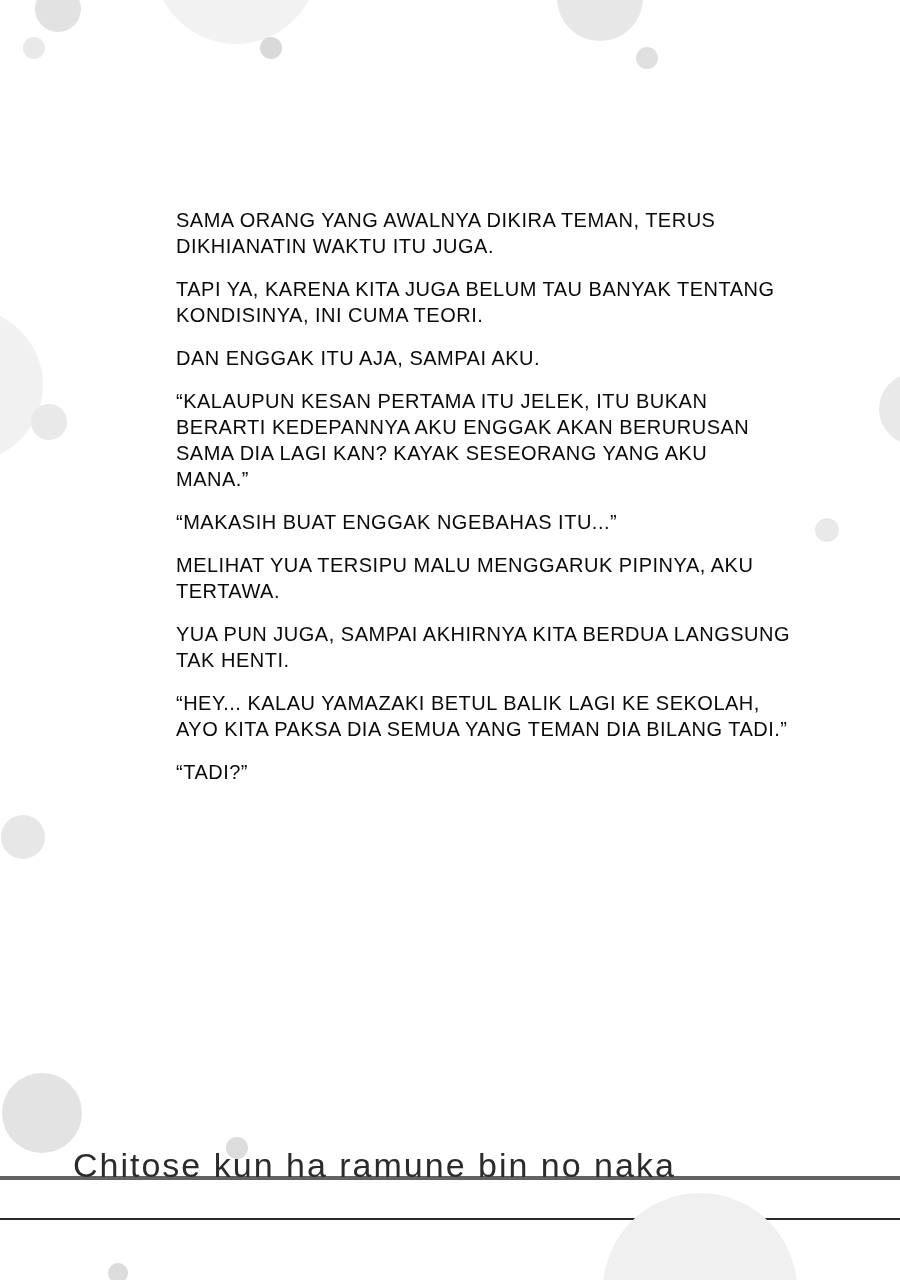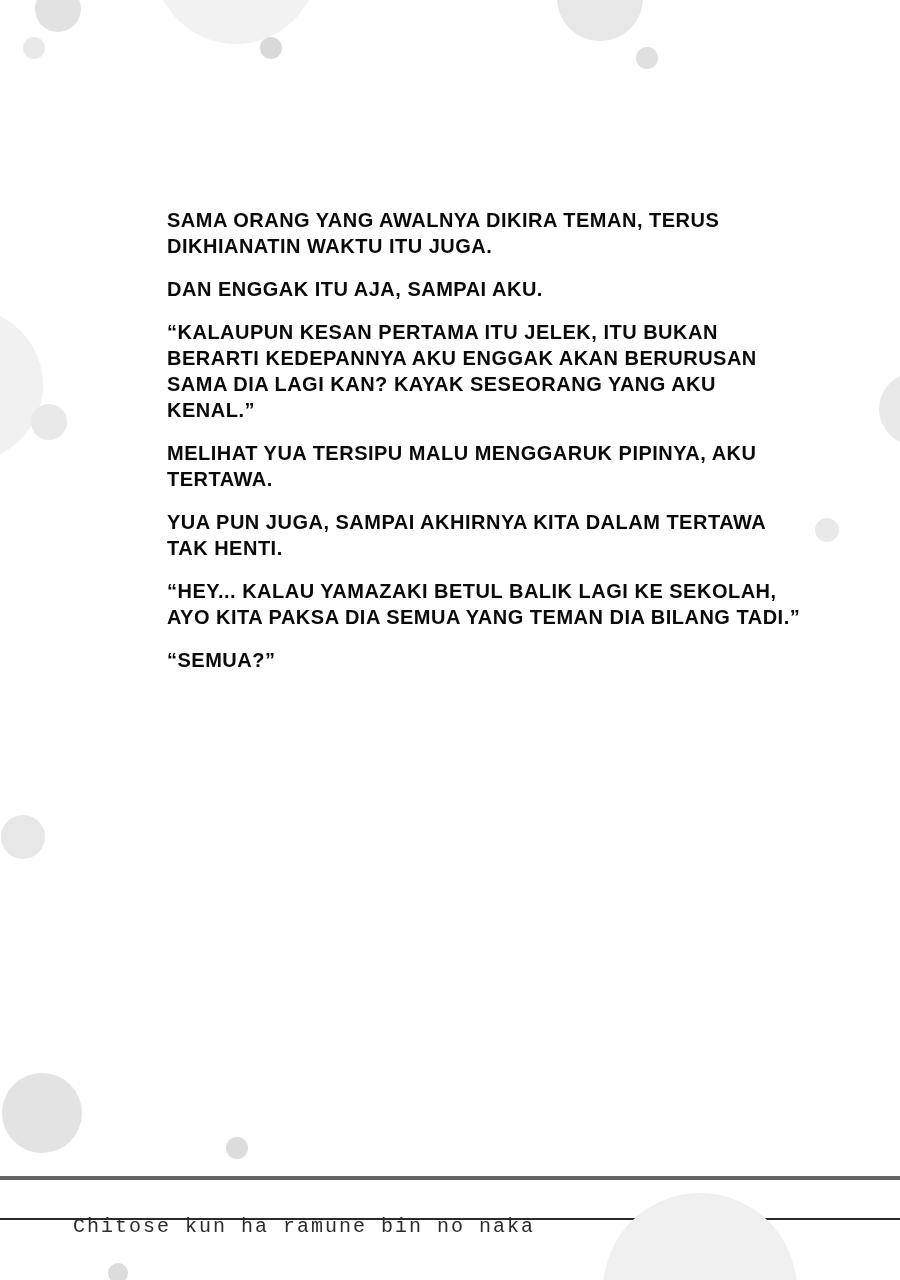--- a/index.html
+++ b/index.html
@@ -24,45 +24,44 @@
   .c10 { left: 815px;  top: 518px;   width: 24px;  height: 24px;  background: #e9e9e9; }
   .c11 { left: 1px;    top: 815px;   width: 44px;  height: 44px;  background: #e7e7e7; }
   .c12 { left: 2px;    top: 1073px;  width: 80px;  height: 80px;  background: #e3e3e3; }
   .c13 { left: 226px;  top: 1137px;  width: 22px;  height: 22px;  background: #dcdcdc; }
   .c14 { left: 108px;  top: 1263px;  width: 20px;  height: 20px;  background: #dcdcdc; }
   .c15 { left: 603px;  top: 1193px;  width: 194px; height: 194px; background: #f0f0f0; z-index: 3; }
 
   
   .story {
     position: absolute;
-    left: 167px; top: 207px;
+    left: 176px; top: 207px;
     z-index: 2;
     white-space: pre;
-    font-weight: 700;
+    font-weight: 400;
     font-size: 20px;
     line-height: 26px;
     letter-spacing: 0.5px;
     color: #0a0a0a;
   }
   .para { margin: 0 0 17px 0; }
 
   
   .rule { position: absolute; left: 0; width: 900px; z-index: 1; }
   .rule-thick { top: 1176px; height: 4px; background: var(--rule-thick, #636363); }
   .rule-thin  { top: 1218px; height: 2px; background: var(--rule-thin, #2a2a2a); }
   .footer-title {
     position: absolute;
-    left: 73px; top: 1212px;
+    left: 73px; top: 1150px;
     z-index: 2;
-    font-size: 20px;
+    font-size: 34px;
     line-height: 30px;
     letter-spacing: 2px;
     font-weight: 400;
     color: var(--footer-text, #2b2b2b);
-    font-family: Liberation Mono, monospace;
   }
 </style>
 </head>
 <body>
 
 <div class="circle c1"></div>
 <div class="circle c2"></div>
 <div class="circle c3"></div>
 <div class="circle c4"></div>
 <div class="circle c5"></div>
@@ -70,25 +69,26 @@
 <div class="circle c7"></div>
 <div class="circle c8"></div>
 <div class="circle c9"></div>
 <div class="circle c10"></div>
 <div class="circle c11"></div>
 <div class="circle c12"></div>
 <div class="circle c13"></div>
 <div class="circle c14"></div>
 
 <main class="story" style="color: rgb(10, 10, 10);"><div class="para">SAMA ORANG YANG AWALNYA DIKIRA TEMAN, TERUS
-DIKHIANATIN WAKTU ITU JUGA.</div><div class="para">DAN ENGGAK ITU AJA, SAMPAI AKU.</div><div class="para">“KALAUPUN KESAN PERTAMA ITU JELEK, ITU BUKAN
+DIKHIANATIN WAKTU ITU JUGA.</div><div class="para">TAPI YA, KARENA KITA JUGA BELUM TAU BANYAK TENTANG
+KONDISINYA, INI CUMA TEORI.</div><div class="para">DAN ENGGAK ITU AJA, SAMPAI AKU.</div><div class="para">“KALAUPUN KESAN PERTAMA ITU JELEK, ITU BUKAN
 BERARTI KEDEPANNYA AKU ENGGAK AKAN BERURUSAN
 SAMA DIA LAGI KAN? KAYAK SESEORANG YANG AKU
-KENAL.”</div><div class="para">MELIHAT YUA TERSIPU MALU MENGGARUK PIPINYA, AKU
-TERTAWA.</div><div class="para">YUA PUN JUGA, SAMPAI AKHIRNYA KITA DALAM TERTAWA
+MANA.”</div><div class="para">“MAKASIH BUAT ENGGAK NGEBAHAS ITU...”</div><div class="para">MELIHAT YUA TERSIPU MALU MENGGARUK PIPINYA, AKU
+TERTAWA.</div><div class="para">YUA PUN JUGA, SAMPAI AKHIRNYA KITA BERDUA LANGSUNG
 TAK HENTI.</div><div class="para">“HEY... KALAU YAMAZAKI BETUL BALIK LAGI KE SEKOLAH,
-AYO KITA PAKSA DIA SEMUA YANG TEMAN DIA BILANG TADI.”</div><div class="para">“SEMUA?”</div></main>
+AYO KITA PAKSA DIA SEMUA YANG TEMAN DIA BILANG TADI.”</div><div class="para">“TADI?”</div></main>
 
 <div class="rule rule-thick"></div>
 <div class="footer-title">Chitose kun ha ramune bin no naka</div>
 <div class="rule rule-thin"></div>
 
 <div class="circle c15"></div>
 
 </body></html>

